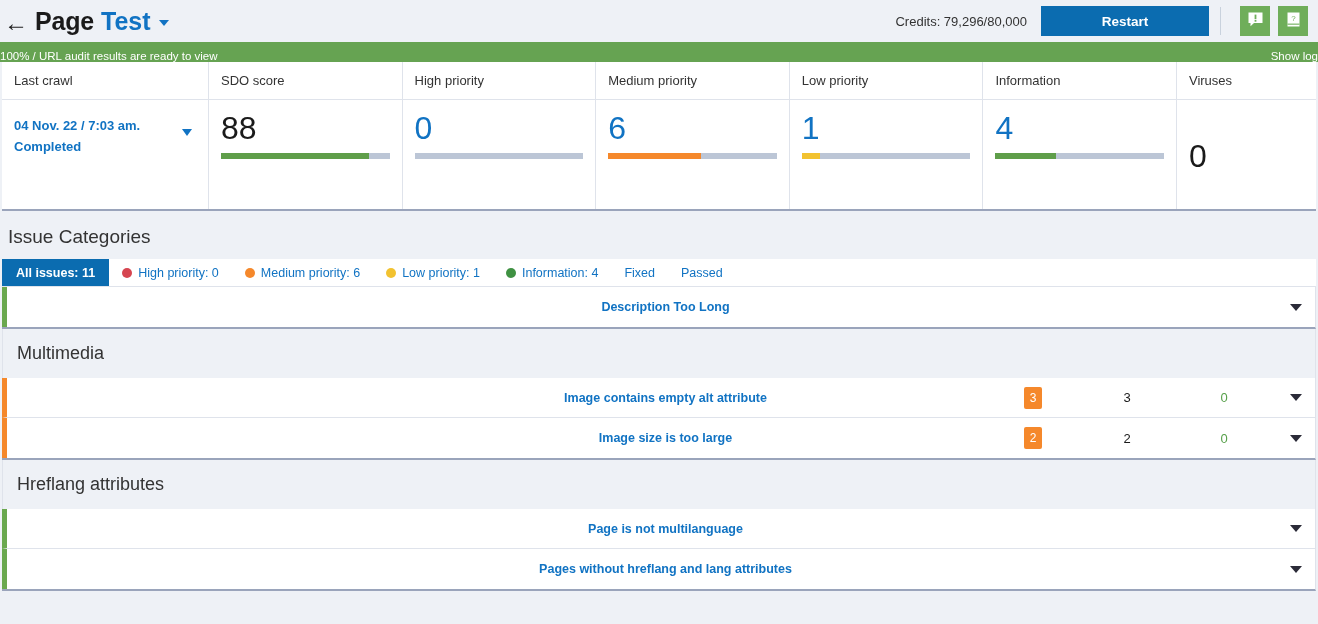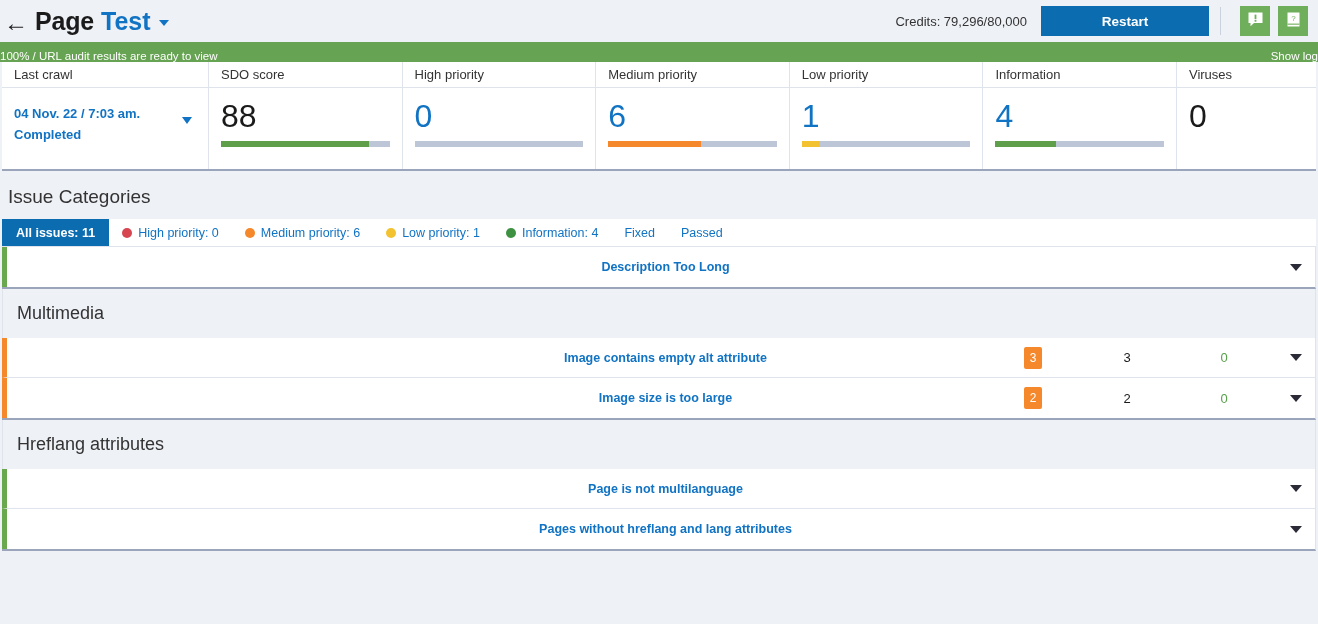--- a/index.html
+++ b/index.html
@@ -121,23 +121,23 @@
     width: 1314px;
   }
   .metric-col {
     border-right: 1px solid #dfe3eb;
     flex: 1 1 0;
     display: flex;
     flex-direction: column;
   }
   .metric-col:last-child { border-right: none; }
   .metric-col.first { flex: 0 0 207px; }
-  .metric-col.last { flex: 0 0 139px; }
+  .metric-col.last { flex: 0 0 139px; gap: 28px; }
   .metric-head {
-    height: 26px;
+    height: 38px;
     display: flex;
     align-items: center;
     padding: 0 12px;
     font-size: 13px;
     color: #333;
     border-bottom: 1px solid #dfe3eb;
   }
   .metric-body {
     height: 81px;
     padding: 12px 12px 0 12px;

